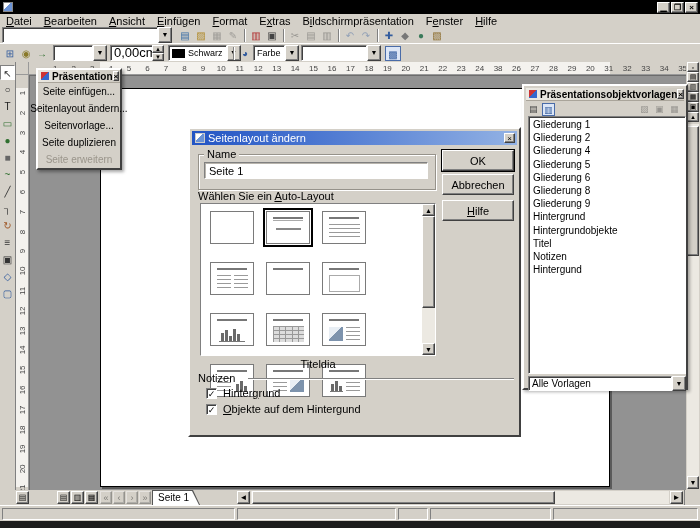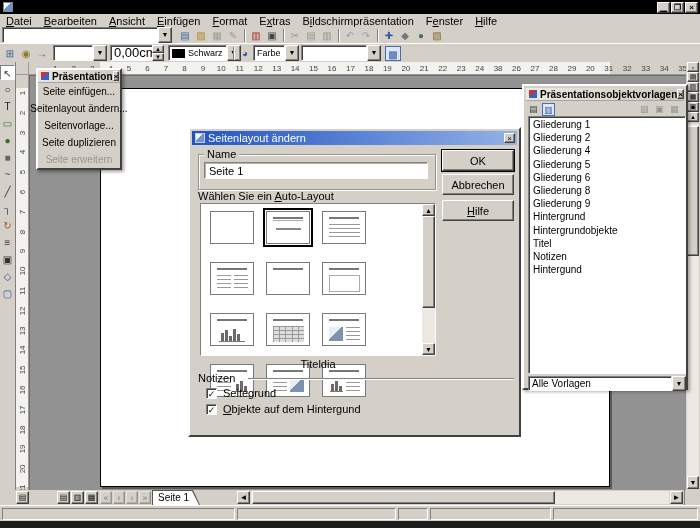--- a/index.html
+++ b/index.html
@@ -481,21 +481,21 @@
     <div class="raised" style="position:absolute;right:0;top:12px;width:13px;height:92px"></div>
     <div class="raised flatbtn arrow" style="position:absolute;right:0;bottom:0;width:13px;height:12px">▼</div>
   </div>
 
   <div class="abs" style="left:10px;top:229px;width:236px;text-align:center">Titeldia</div>
 
   <span class="abs" style="left:8px;top:243px">Notizen</span>
   <div class="abs" style="left:58px;top:249px;width:266px;height:2px;border-top:1px solid #808080;border-bottom:1px solid #fff"></div>
 
   <span class="cbox" style="left:16px;top:259px">✓</span>
-  <span class="abs" style="left:33px;top:258px"><span>Seite</span><span class="u">g</span><span>rund</span></span>
+  <span class="abs" style="left:33px;top:258px"><span>Hinter</span><span class="u">g</span><span>rund</span></span>
 
   <span class="cbox" style="left:16px;top:275px">✓</span>
   <span class="abs" style="left:33px;top:274px"><span></span><span class="u">O</span><span>bjekte auf dem Hintergund</span></span>
 
   <div class="btn default" style="left:252px;top:21px;width:72px;height:21px">OK</div>
   <div class="btn" style="left:252px;top:45px;width:72px;height:21px">Abbrechen</div>
   <div class="btn" style="left:252px;top:71px;width:72px;height:21px">
       <span></span>
       <span class="u">H</span>
       <span>ilfe</span>

